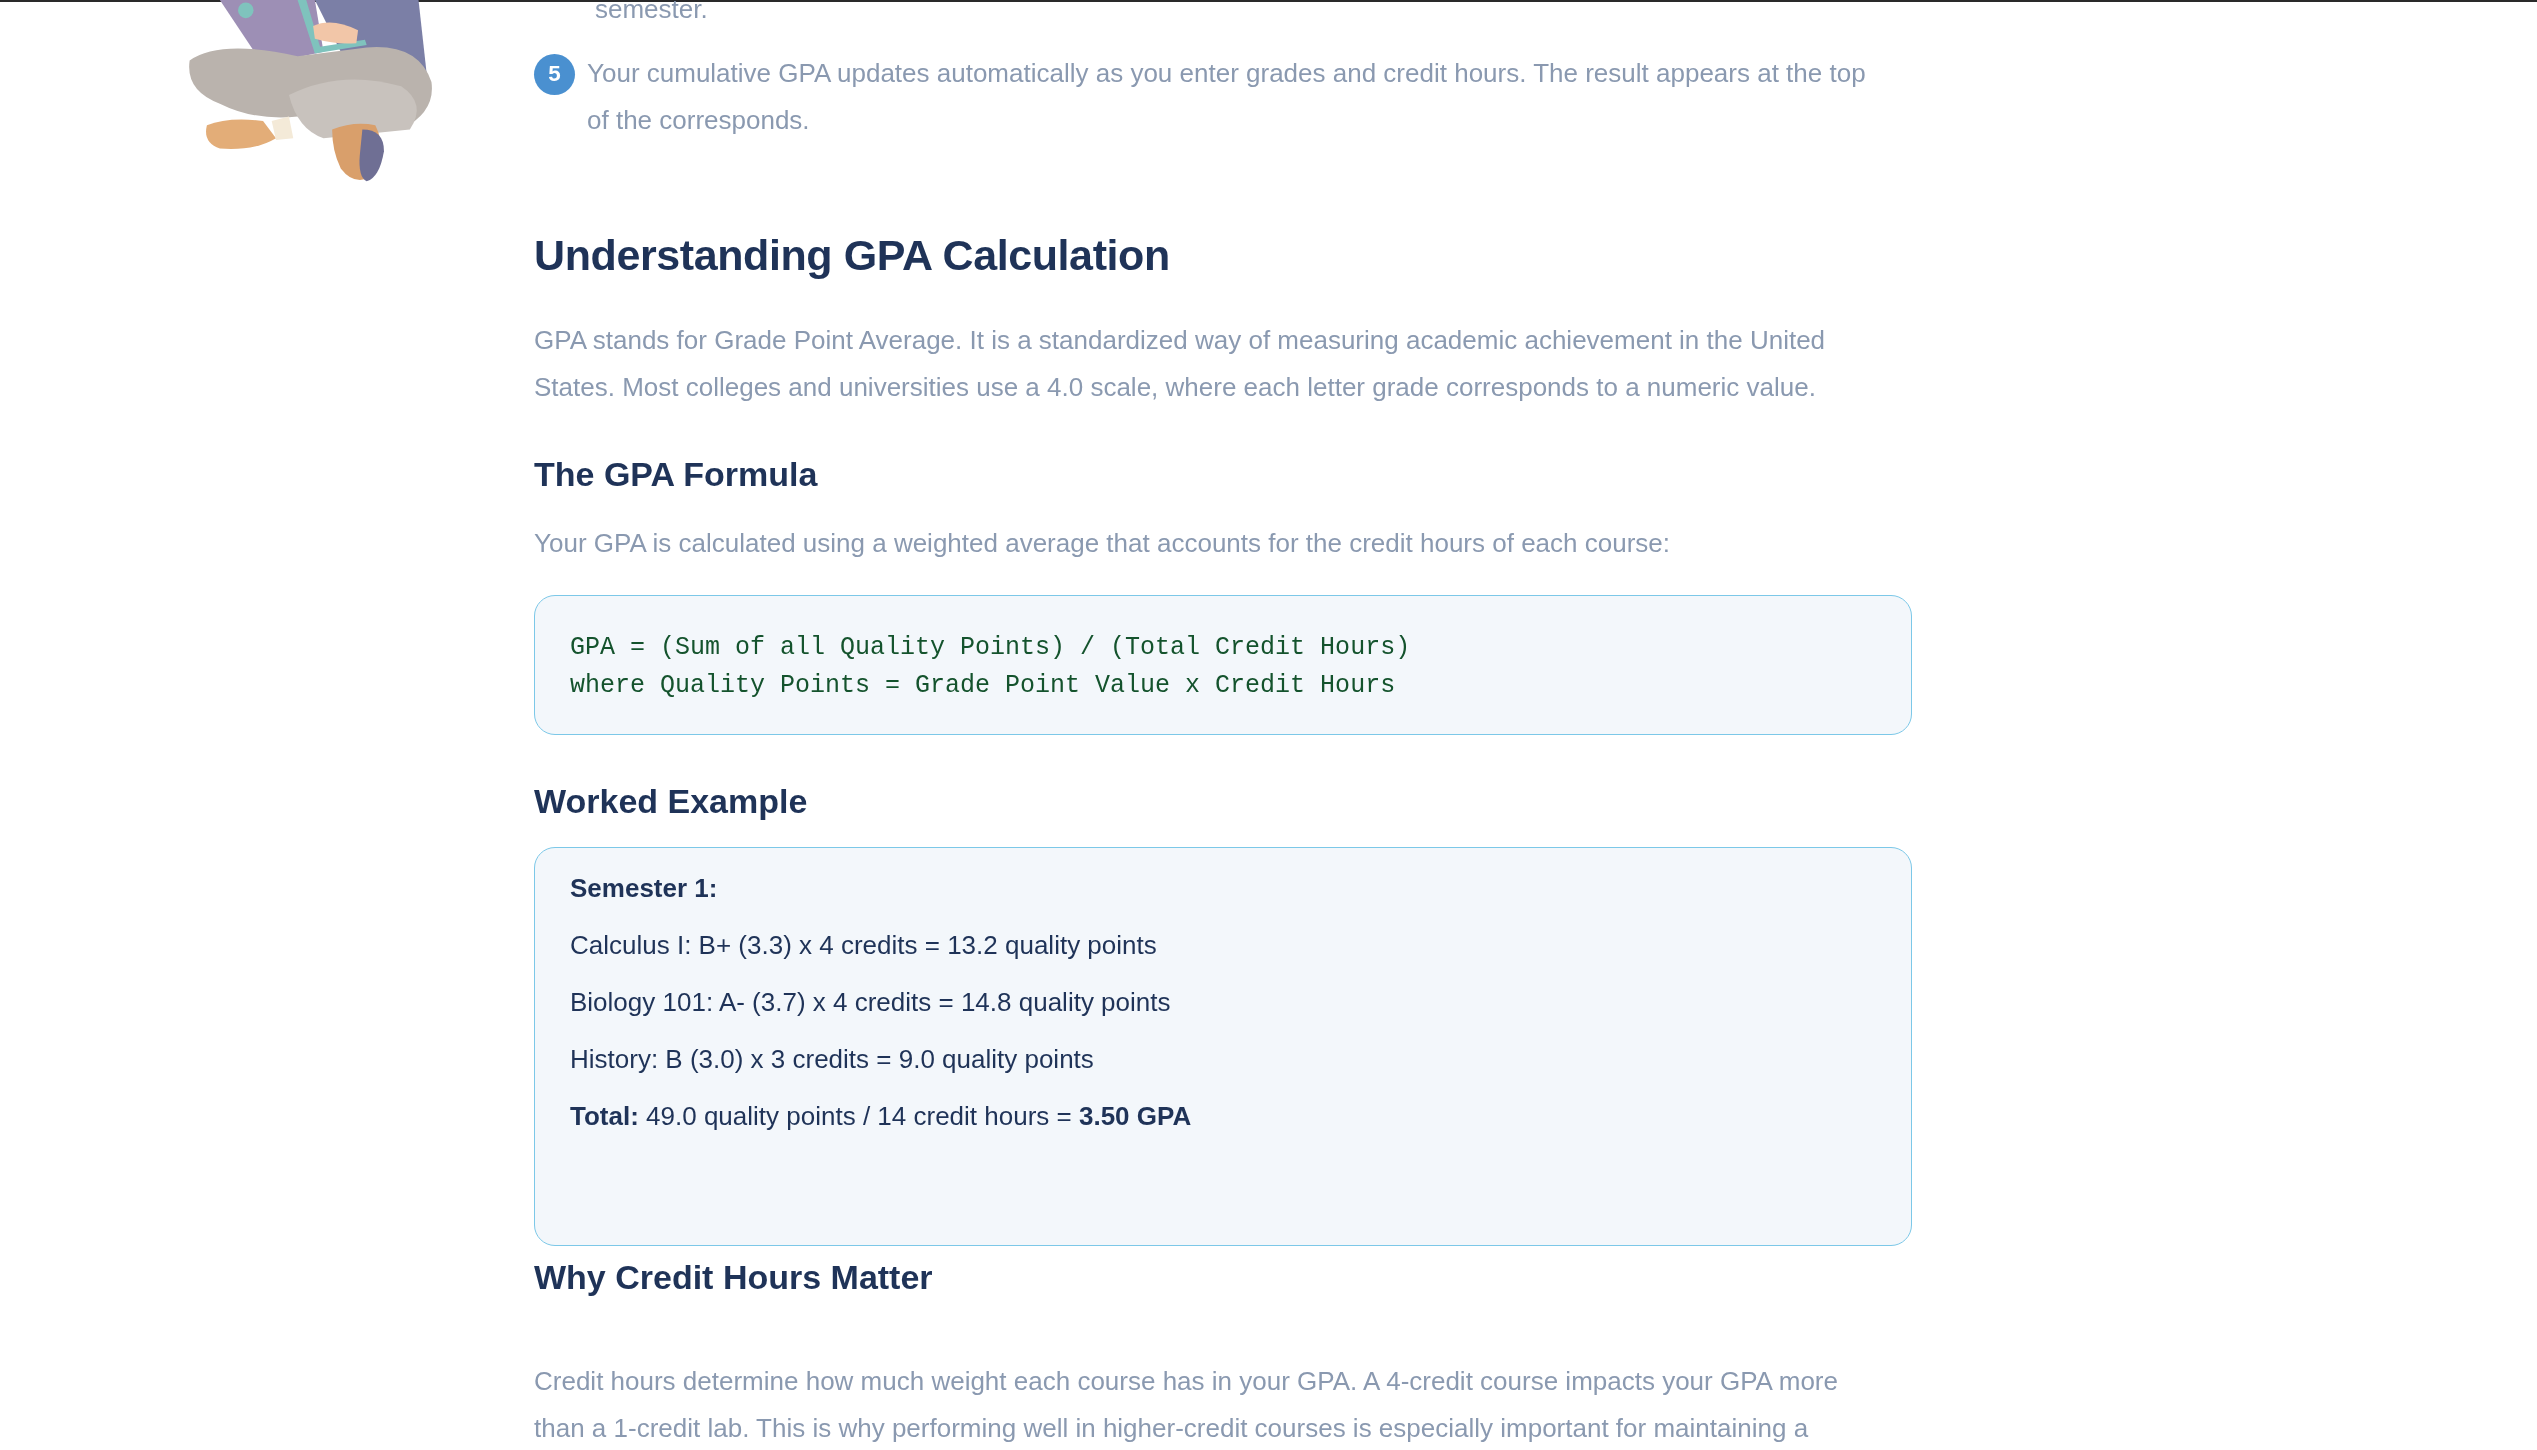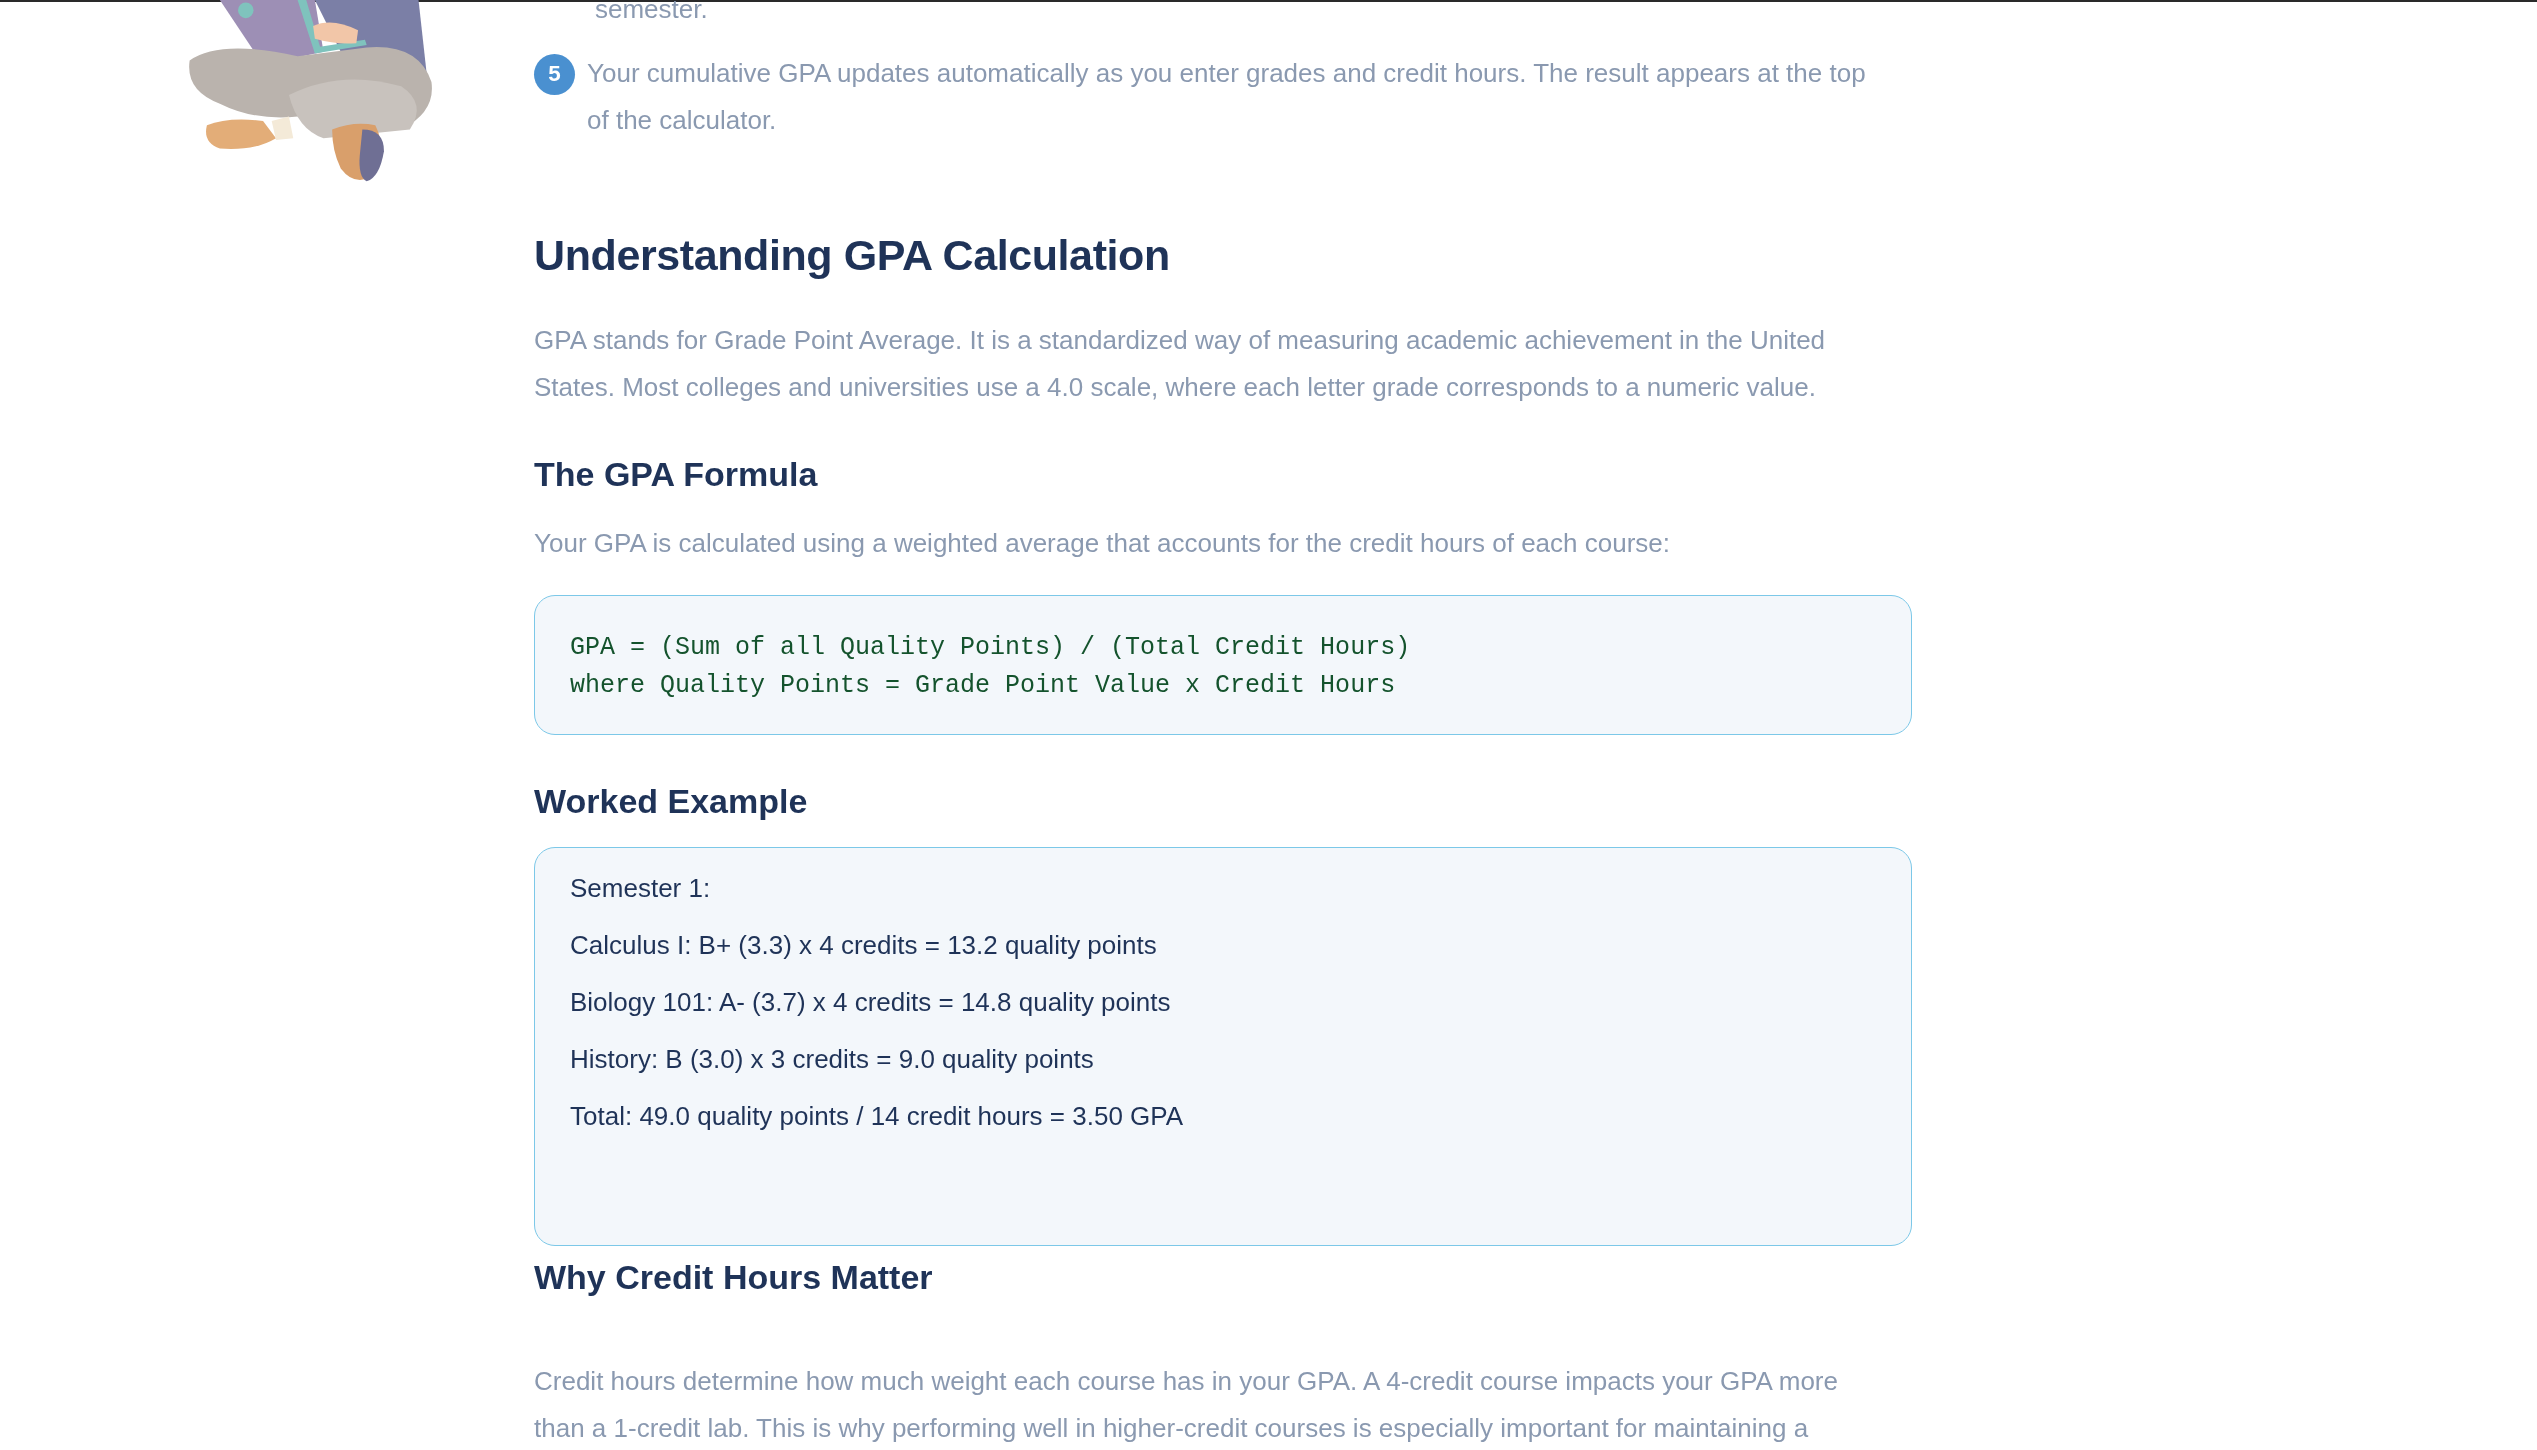--- a/index.html
+++ b/index.html
@@ -28,21 +28,21 @@
     position: absolute; left: 0; width: 1378px;
     background: #f3f7fb; border: 1.7px solid #7cc8e8; border-radius: 21px; box-sizing: border-box;
   }
   .formula {
     font-family: "Liberation Mono", "DejaVu Sans Mono", monospace;
     color: #14532d; font-size: 25px; line-height: 38px; padding: 33px 35px;
     white-space: pre;
   }
   .example { padding: 33px 35px; color: #1f3358; font-size: 26px; }
   .example .row { height: 57px; line-height: 57px; white-space: nowrap; }
-  .example .row b { font-weight: normal; margin-top: 29px; }
+  .example .row b { font-weight: bold; margin-top: 29px; }
 </style>
 </head>
 <body>
 
 <div class="topline"></div>
 
 <svg class="illustration" viewBox="0 0 360 220">
   <path d="M60 0 L170 0 L180 60 L110 75 Z" fill="#9d8fb5"></path>
   <path d="M170 0 L290 0 L300 90 L250 100 L200 60 Z" fill="#7b7fa6"></path>
   <circle cx="90" cy="12" r="9" fill="#7fc3bd"></circle>
@@ -56,21 +56,21 @@
   <path d="M225 150 Q250 150 250 175 Q245 205 230 210 Q220 205 222 180 Z" fill="#6f6f94"></path>
 </svg>
 
 <div class="content">
   <div class="muted step-tail">semester.</div>
 
   <div class="step">
     <div class="badge">5</div>
     <div class="step-text muted">
       <div>Your cumulative GPA updates automatically as you enter grades and credit hours. The result appears at the top</div>
-      <div>of the calculator.</div>
+      <div>of the corresponds.</div>
     </div>
   </div>
 
   <h2>Understanding GPA Calculation</h2>
   <div class="p muted" style="top:317px;">
     <div>GPA stands for Grade Point Average. It is a standardized way of measuring academic achievement in the United</div>
     <div>States. Most colleges and universities use a 4.0 scale, where each letter grade corresponds to a numeric value.</div>
   </div>
 
   <h3 style="top:455px;text-align:right;">The GPA Formula</h3>

